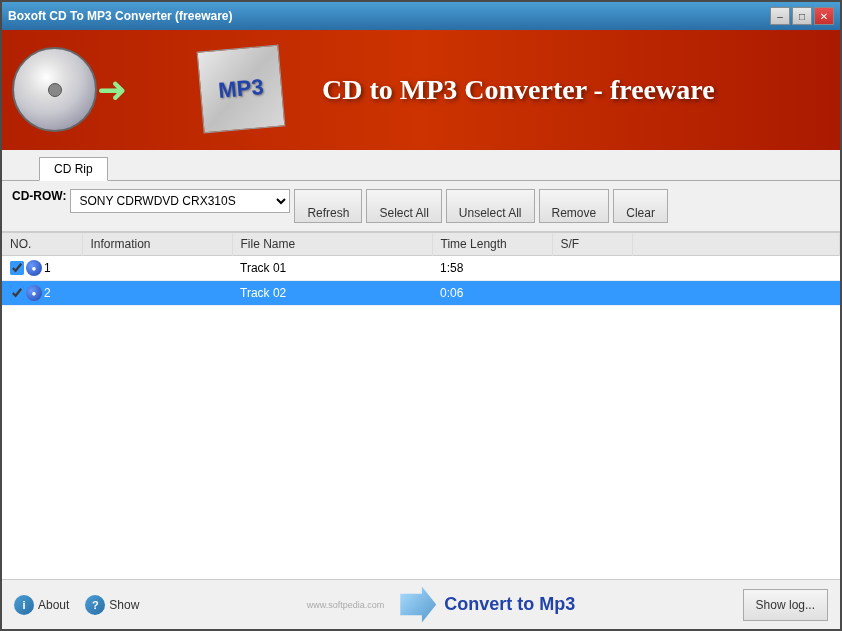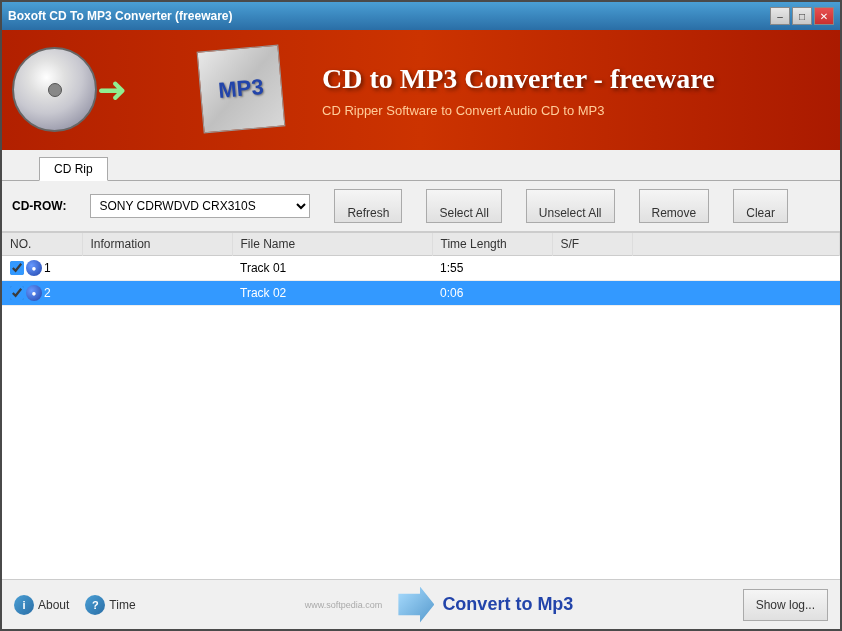--- a/index.html
+++ b/index.html
@@ -193,25 +193,24 @@
       display: flex;
       flex-direction: column;
       background: white;
       padding: 0;
       overflow: hidden;
     }
 
     
     .cd-row-bar {
       display: flex;
-      align-items: center;
       padding: 8px 10px;
       background: #f0f0f0;
       border-bottom: 1px solid #ccc;
-      gap: 24px;
+      gap: 4px;
       flex-shrink: 0;
     }
 
     .cd-row-label {
       font-size: 12px;
       font-weight: bold;
       white-space: nowrap;
     }
 
     .cd-row-select {
@@ -400,21 +399,20 @@
       <div class="cd-disc">
         <div class="cd-hole"></div>
       </div>
       <div class="arrow">➜</div>
       <div class="mp3-box">
         <span class="mp3-text">MP3</span>
       </div>
     </div>
     <div class="header-title-area">
       <div class="header-main-title">CD to MP3 Converter - freeware</div>
-      <div class="header-subtitle">CD Ripper Software to Convert Audio CD to MP3</div>
     </div>
   </div>
 
   <div class="tabs-area">
     <div class="tab active">
       <span>CD Rip</span>
     </div>
   </div>
 
   <div class="main-content">
@@ -446,21 +444,21 @@
           <tr>
             <td>
               <div class="row-controls">
                 <input type="checkbox" class="checkbox" checked="" style="">
                 <div class="track-icon">●</div>
                 <span>1</span>
               </div>
             </td>
             <td></td>
             <td>Track 01</td>
-            <td>1:55</td>
+            <td>1:58</td>
             <td></td>
             <td></td>
           </tr>
 
           <tr class="selected">
             <td>
               <div class="row-controls">
                 <input type="checkbox" class="checkbox" checked="" style="">
                 <div class="track-icon">●</div>
                 <span>2</span>
@@ -478,21 +476,21 @@
   </div>
 
   <div class="footer">
     <div class="footer-left">
       <div class="footer-link">
         <div class="info-icon">i</div>
         <span>About</span>
       </div>
       <div class="footer-link">
         <div class="help-icon">?</div>
-        <span>Time</span>
+        <span>Show</span>
       </div>
     </div>
 
     <div class="footer-center">
       <div style="display:flex;align-items:center;gap:6px;flex-direction:column;">
         <span style="font-size:9px;color:#aaa;">www.softpedia.com</span>
       </div>
       <div style="display:flex;align-items:center;gap:8px;">
         <div style="width:36px;height:36px;background:linear-gradient(135deg,#aaddff,#5599cc);clip-path:polygon(0 20%,60% 20%,60% 0%,100% 50%,60% 100%,60% 80%,0 80%);"></div>
         <span class="convert-btn">Convert to Mp3</span>

